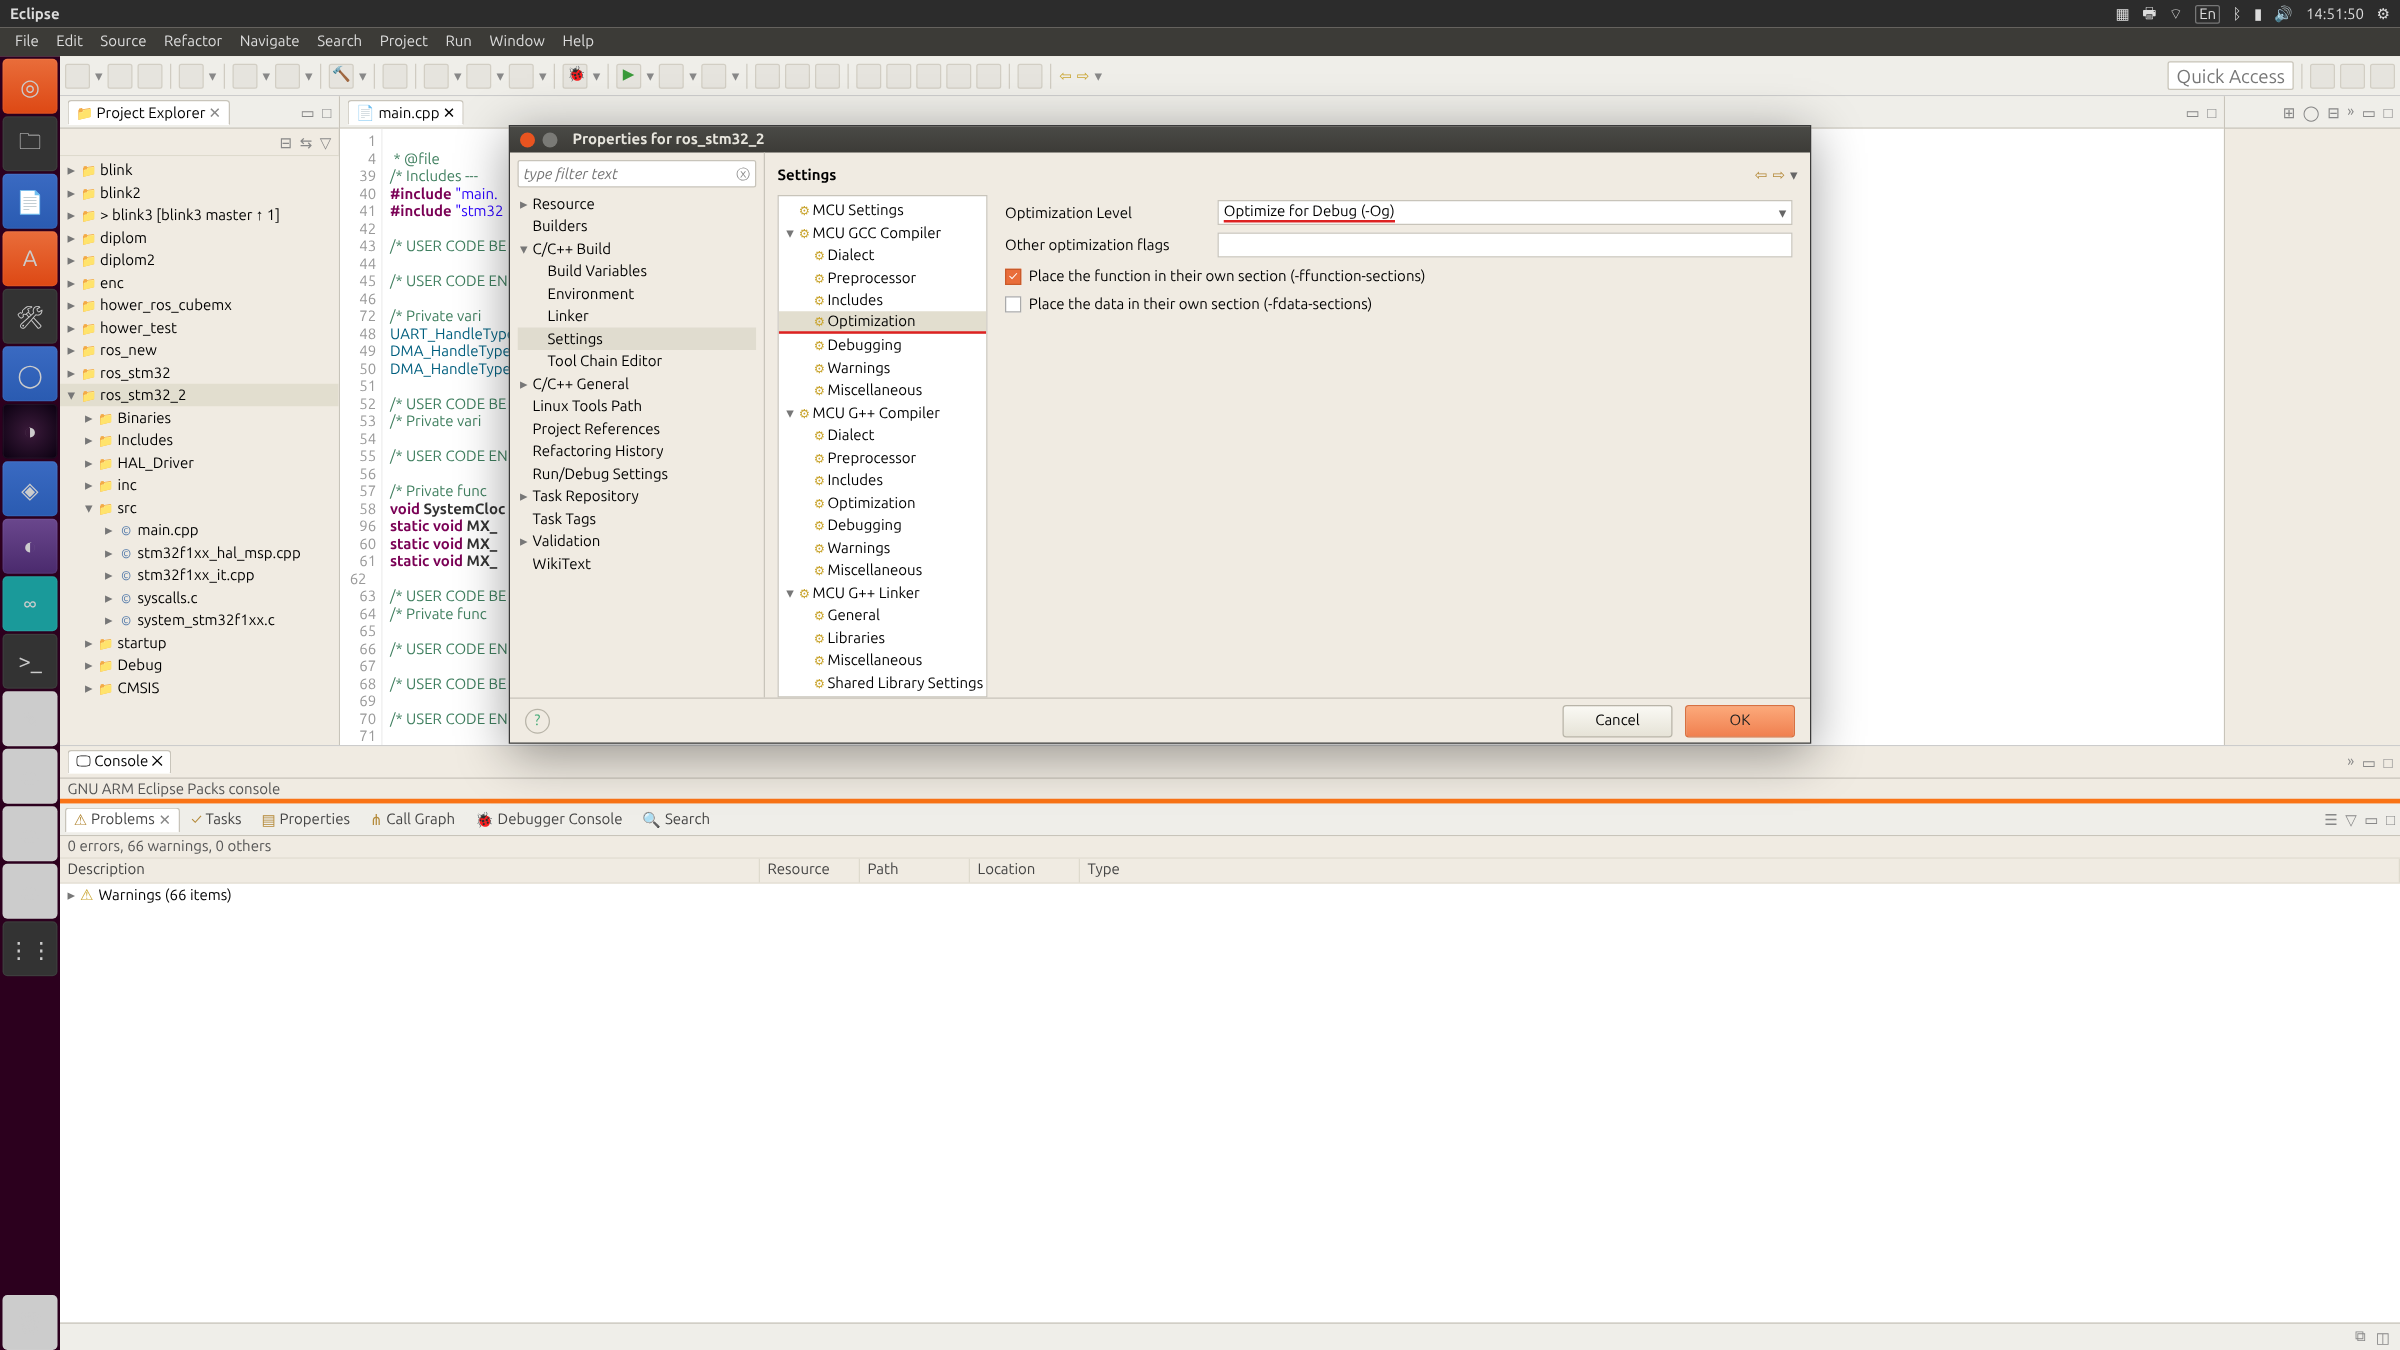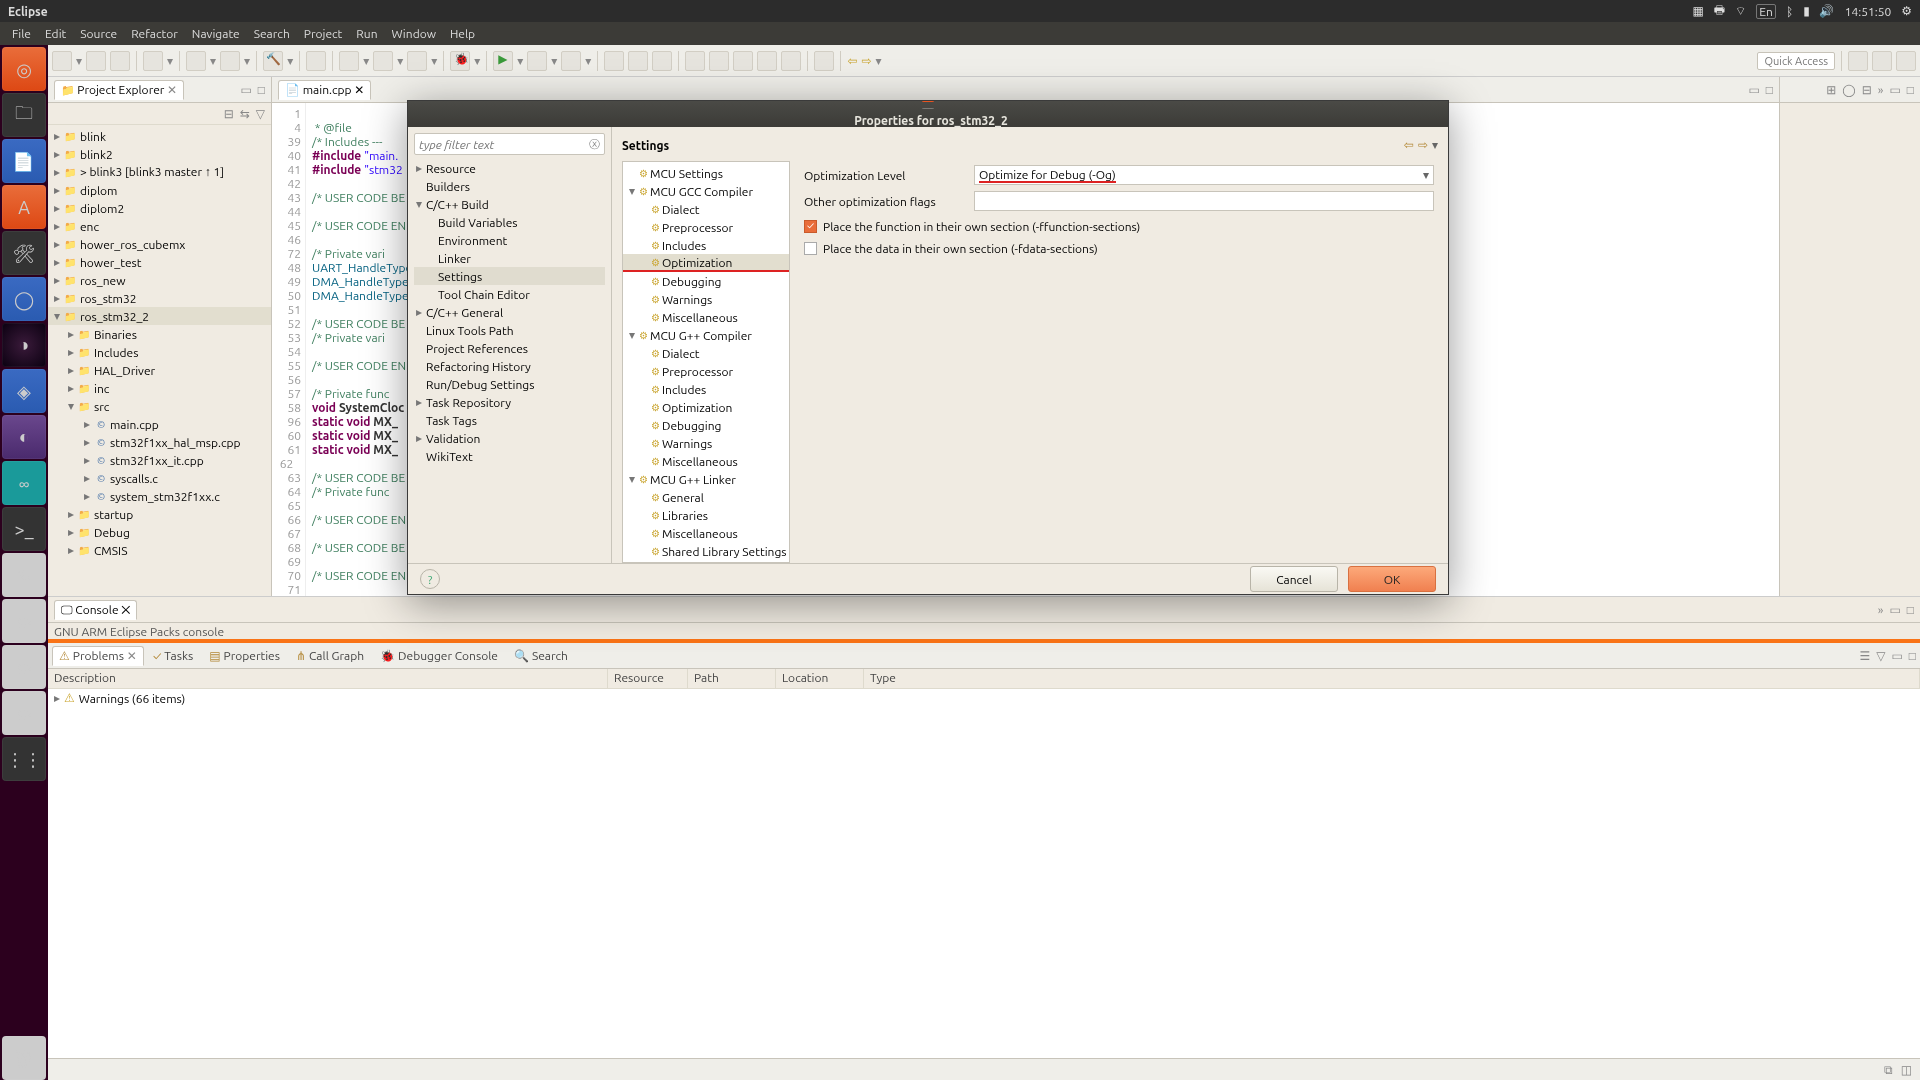--- a/index.html
+++ b/index.html
@@ -17,21 +17,21 @@
 .launcher .li-dark{ background:#333;}
 .launcher .li-teal{ background:#1a9a9a;}
 .launcher .li-purple{ background:linear-gradient(#6a478d,#4a2a6d);}
 .launcher .li-drive{ background:#ccc;}
 .launcher .li-trash{ background:#ccc;}
 .eclipse { position:absolute; left:48px; top:45px; right:0; bottom:0; background:#f0ebe2; }
 .toolbar { height:32px; background:#efeee9; border-bottom:1px solid #ccc; display:flex; align-items:center; padding:0 4px; gap:4px; }
 .tbtn { width:20px; height:20px; background:#e6e4de; border:1px solid #d2cec4; border-radius:2px; display:inline-block; }
 .tsep { width:1px; height:20px; background:#d0ccc2; margin:0 2px; }
 .toolbar .qa-wrap { margin-left:auto; display:flex; align-items:center; gap:4px;}
-.quick-access { border:1px solid #c7c3b8; background:#fff; padding:2px 6px; font-size:11px; color:#777; border-radius:2px; }
+.quick-access { border:1px solid #c7c3b8; background:#fff; padding:2px 6px; font-size:15px; color:#777; border-radius:2px; }
 .main-rows { display:flex; height:calc(100% - 32px); flex-direction:column; }
 .upper { display:flex; height:520px; border-bottom:1px solid #ccc; }
 .pe-panel { width:224px; border-right:1px solid #c8c4ba; background:#f0ebe2; display:flex; flex-direction:column; }
 .panel-tab { height:26px; background:#efeee9; border-bottom:1px solid #c8c4ba; display:flex; align-items:center; padding:0 6px; gap:4px; }
 .panel-tab .tab-lbl { background:#fff; border:1px solid #c8c4ba; border-bottom-color:#fff; border-radius:3px 3px 0 0; padding:2px 6px; font-size:11px; }
 .panel-tab .tab-x { color:#888; cursor:default; }
 .panel-tab .tab-tools { margin-left:auto; display:flex; gap:6px; color:#888; }
 .pe-toolrow { height:22px; border-bottom:1px solid #dedacd; display:flex; align-items:center; justify-content:flex-end; padding-right:6px; gap:6px; color:#888; }
 .pe-tree { flex:1; overflow:auto; background:#f0ebe2; padding:2px 0; font-size:12px; }
 .tree-row { display:flex; align-items:center; height:18px; padding-left:4px; gap:2px; cursor:default; }
@@ -61,21 +61,21 @@
 .ptabs .right-tools { margin-left:auto; display:flex; gap:6px; color:#888; }
 .psub { height:18px; padding:2px 6px; color:#555; background:#f0ebe2; border-bottom:1px solid #dedacd; }
 .pcols { height:20px; display:flex; background:#f0ebe2; border-bottom:1px solid #dedacd; }
 .pcol { border-right:1px solid #dedacd; padding:2px 6px; color:#444; }
 .prow { height:18px; display:flex; align-items:center; padding-left:6px; gap:4px; }
 .pbody { flex:1; background:#fff; overflow:auto;}
 .statusbar { position:absolute; left:0; right:0; bottom:0; height:22px; background:#efeee9; border-top:1px solid #c8c4ba; display:flex; align-items:center; justify-content:flex-end; padding:0 8px; gap:8px; color:#888;}
 
 
 .dialog { position:absolute; left:407px; top:100px; width:1042px; height:495px; background:#f0ebe2; border:1px solid #3a3a3a; box-shadow:0 8px 40px rgba(0,0,0,.4); display:flex; flex-direction:column; }
-.dlg-title { height:26px; background:linear-gradient(#4a4a46,#3c3b37); color:#e8e6de; display:flex; align-items:center; padding:0 8px; gap:6px;flex-direction:column; }
+.dlg-title { height:26px; background:linear-gradient(#4a4a46,#3c3b37); color:#e8e6de; display:flex; align-items:center; padding:0 8px; gap:6px; }
 .dlg-title .dot { width:12px; height:12px; border-radius:50%; }
 .dotc { background:#e95420;} .dotm { background:#7a7a76;}
 .dlg-body { flex:1; display:flex; }
 .dlg-left { width:204px; border-right:1px solid #c8c4ba; padding:6px; display:flex; flex-direction:column; gap:4px; }
 .filter { display:flex; align-items:center; border:1px solid #c8c4ba; background:#fff; border-radius:2px; height:22px; padding:0 4px; }
 .filter input { border:none; outline:none; flex:1; font-style:italic; color:#888; }
 .filter .clear { color:#888; font-size:11px; }
 .cat-tree { flex:1; overflow:auto; }
 .cat-row { height:18px; display:flex; align-items:center; gap:2px; cursor:default; }
 .cat-row.sel { background:#e0dccf; }
@@ -467,20 +467,21 @@
             <span style="color:#b48a3a">🔍</span>
             <span>Search</span>
           </div>
           <div class="right-tools">
           <span>☰</span>
           <span>▽</span>
           <span>▭</span>
           <span>□</span>
         </div>
       </div>
+      <div class="psub">0 errors, 66 warnings, 0 others</div>
       <div class="pcols" id="pcols">
           <div class="pcol" style="width: 560px; flex: 0 0 auto;">Description</div>
           <div class="pcol" style="width: 80px; flex: 0 0 auto;">Resource</div>
           <div class="pcol" style="width: 88px; flex: 0 0 auto;">Path</div>
           <div class="pcol" style="width: 88px; flex: 0 0 auto;">Location</div>
           <div class="pcol" style="width: auto; flex: 1 1 0%;">Type</div>
         </div>
       <div class="pbody">
         <div class="prow">
           <span style="color:#777">▸</span>

